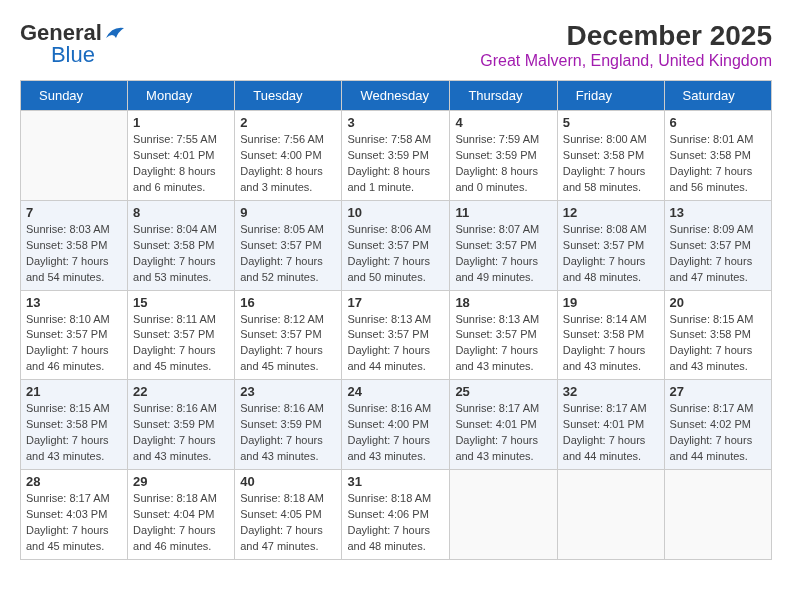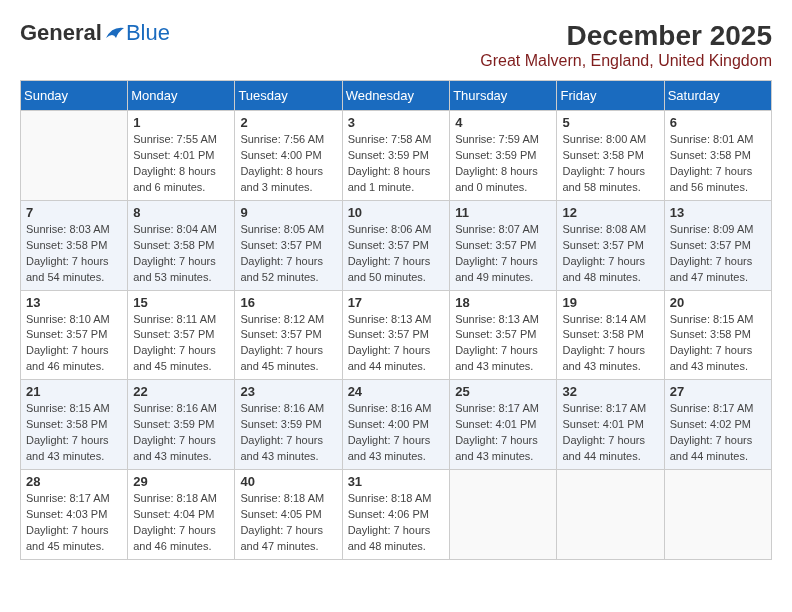--- a/index.html
+++ b/index.html
@@ -11,44 +11,44 @@
       padding: 20px;
     }
     .header {
       display: flex;
       justify-content: space-between;
       align-items: flex-start;
       margin-bottom: 10px;
     }
     .logo {
       display: flex;
-      flex-direction: row;
-      align-items: flex-end;
+      flex-direction: column;
+      align-items: center;
     }
     .title-block {
       text-align: right;
     }
     .month-title {
       font-size: 28px;
       font-weight: bold;
       color: #333;
     }
     .location {
       font-size: 16px;
-      color: #7f1d1d;
+      color: #a21caf;
     }
     table {
       width: 100%;
       border-collapse: collapse;
       font-size: 11px;
     }
     thead tr th {
       background-color: #1a6bbf;
       color: #fff;
-      padding: 7px 3px;
+      padding: 7px 18px;
       text-align: left;
       font-size: 13px;
       font-weight: normal;
       border: 1px solid #ccc;
     }
     tbody tr td {
       border: 1px solid #ccc;
       vertical-align: top;
       padding: 4px 5px;
       height: 80px;

